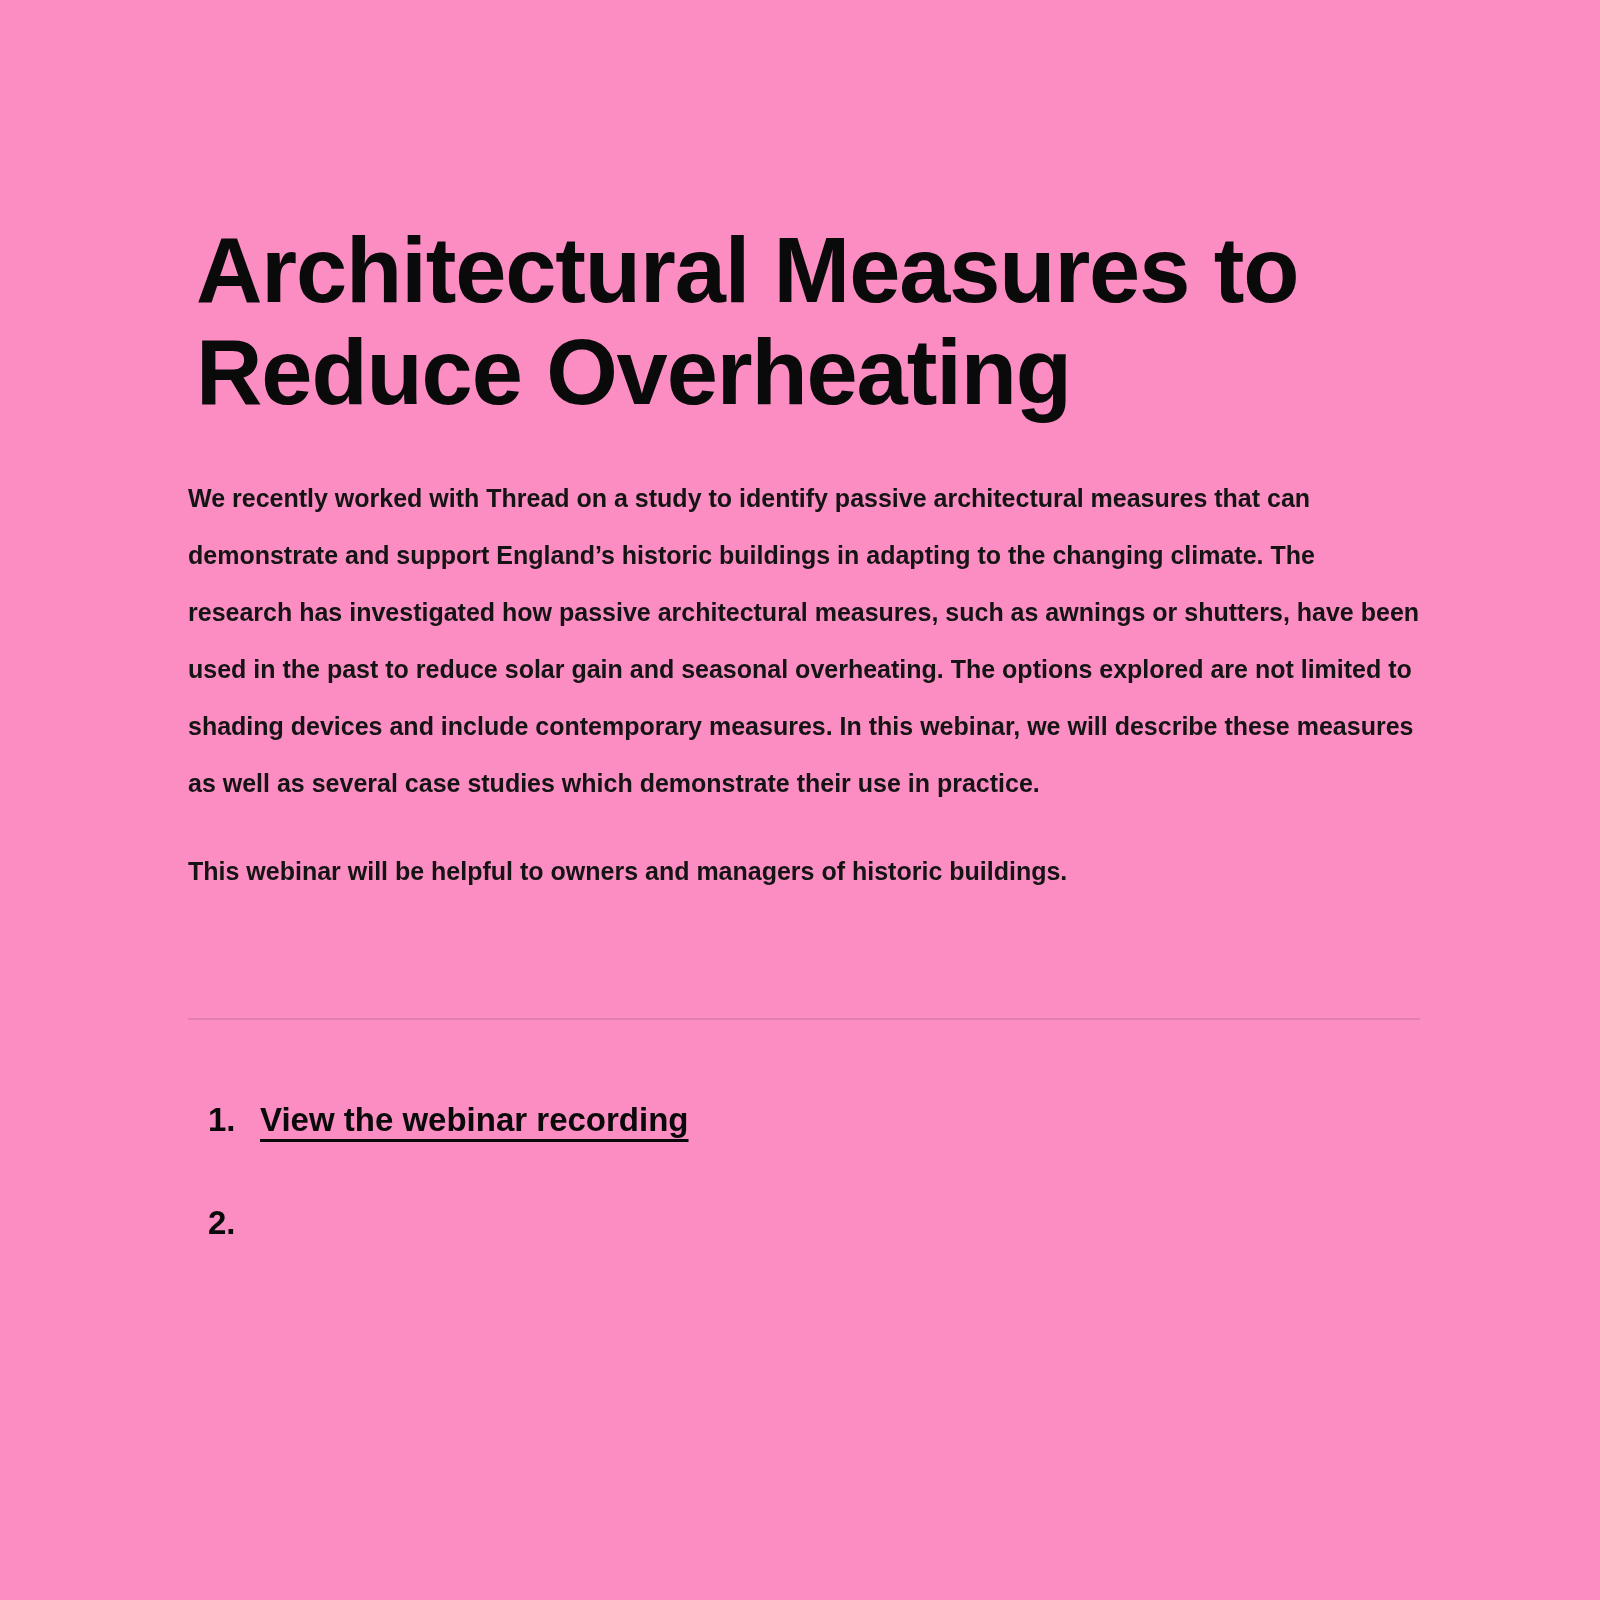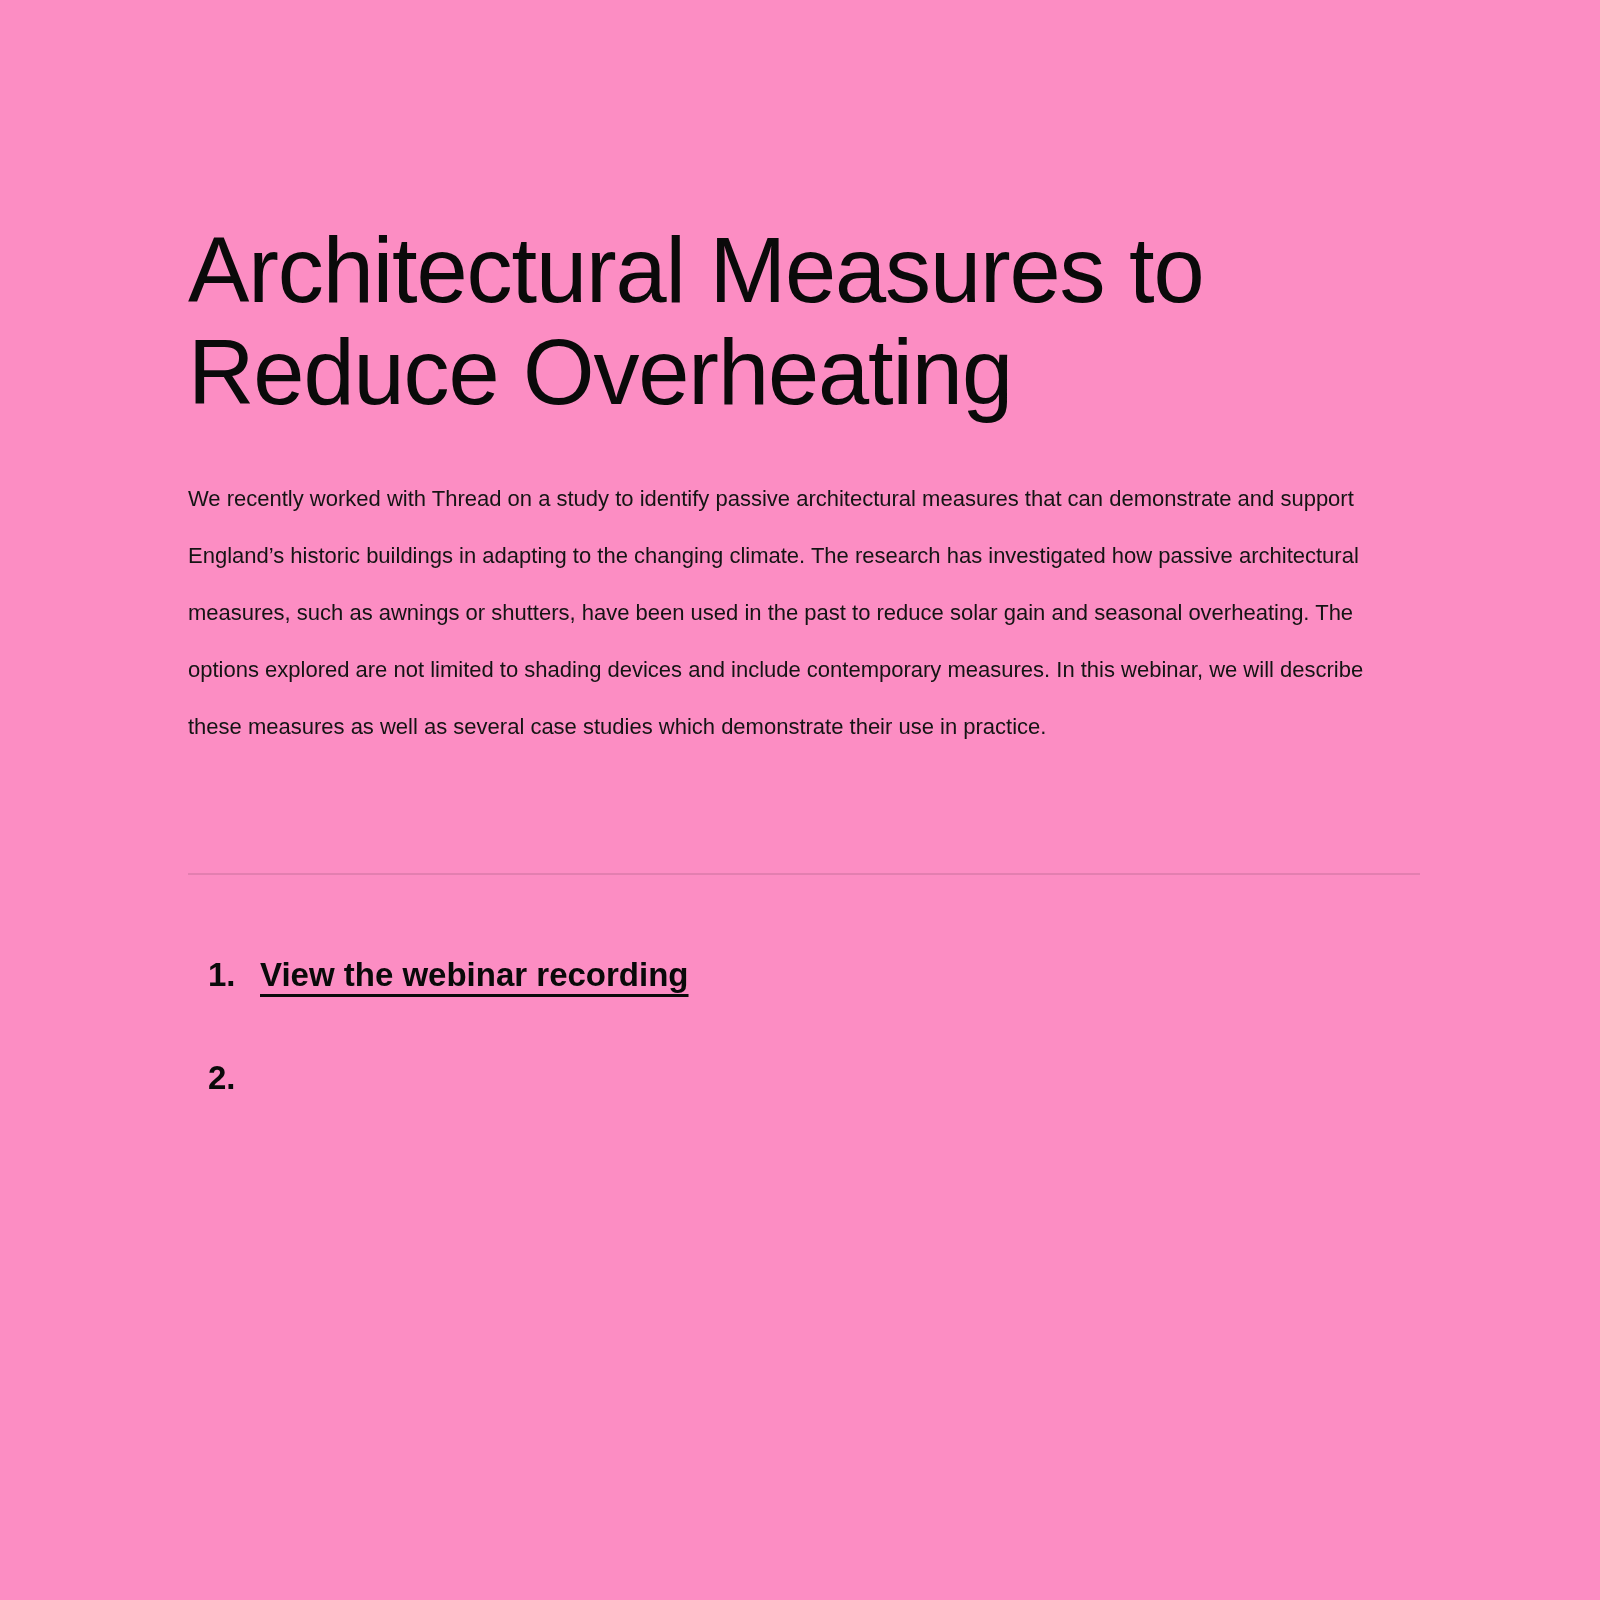--- a/index.html
+++ b/index.html
@@ -13,33 +13,33 @@
     font-family: "Liberation Sans", sans-serif;
     color: #141414;
     overflow: hidden;
   }
   .content {
     margin-left: 188px;
     width: 1232px;
     padding-top: 219px;
   }
   h1.page-title {
-    margin: 0 0 47px 0;
+    margin: 0 0 47px 8px;
     font-size: 92px;
     line-height: 102px;
-    font-weight: 400;
+    font-weight: 700;
     letter-spacing: -0.012em;
     color: #0A0A0A;
     max-width: 1180px;
   }
   p.body-text {
     margin: 0 0 31px 0;
-    font-size: 22px;
+    font-size: 25px;
     line-height: 57px;
-    font-weight: 400;
+    font-weight: 700;
     color: #141414;
   }
   hr.divider {
     margin: 118px 0 0 0;
     border: 0;
     border-top: 2px solid rgba(10, 10, 10, 0.10);
     width: 100%;
   }
   ol.link-list {
     list-style: none;
@@ -68,20 +68,21 @@
 </style>
 </head>
 <body>
 
 <div class="content">
 
   <h1 class="page-title">Architectural Measures to Reduce Overheating</h1>
 
   <p class="body-text">We recently worked with Thread on a study to identify passive architectural measures that can demonstrate and support England’s historic buildings in adapting to the changing climate. The research has investigated how passive architectural measures, such as awnings or shutters, have been used in the past to reduce solar gain and seasonal overheating. The options explored are not limited to shading devices and include contemporary measures. In this webinar, we will describe these measures as well as several case studies which demonstrate their use in practice.</p>
 
+  <p class="body-text">This webinar will be helpful to owners and managers of historic buildings.</p>
 
   <hr class="divider">
 
   <ol class="link-list">
     <li>
       <span class="num">1.</span>
       <a href="#">View the webinar recording</a>
     </li>
     <li>
       <span class="num">2.</span>

